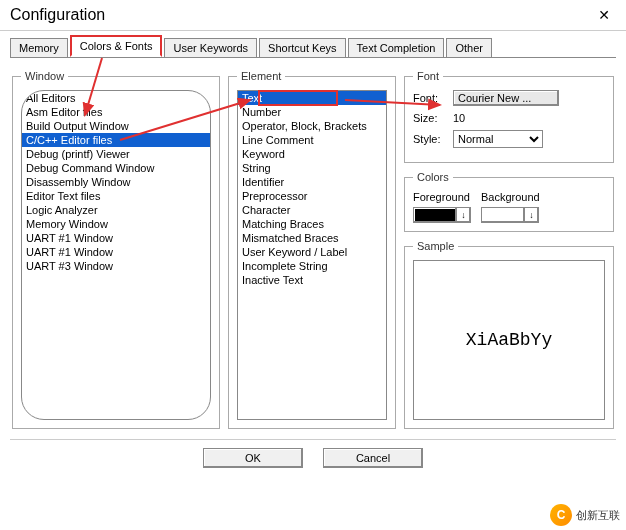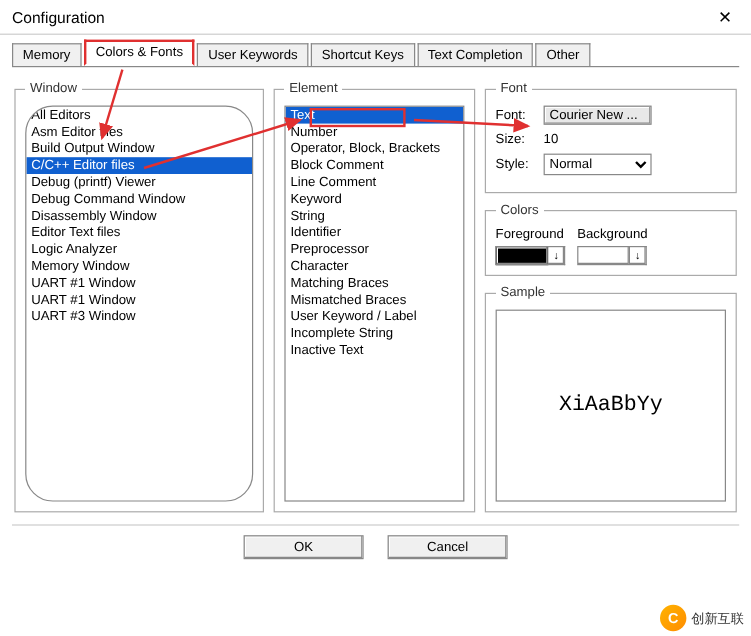--- a/index.html
+++ b/index.html
@@ -1,38 +1,38 @@
 <!DOCTYPE html>
 <html><head>
 <meta charset="utf-8">
 <style>
   * { box-sizing: border-box; font-family: Tahoma, Arial, sans-serif; font-size: 11px; }
   body { margin: 0; background: #fff; width: 626px; height: 530px; overflow: hidden; position: relative; }
   .titlebar { display: flex; align-items: center; justify-content: space-between; padding: 6px 10px; background: #fff; border-bottom: 1px solid #ccc; }
-  .title { font-size: 13px; }
+  .title { font-size: 16px; }
   .close-x { padding: 0 6px; font-size: 14px; cursor: pointer; }
   .tabs-row { display: flex; align-items: flex-end; padding: 4px 10px 0 10px; }
   .tab { border: 1px solid #888; border-bottom: none; padding: 3px 8px; margin-right: 2px; background: #f0f0f0; cursor: pointer; }
   .tab.selected { background: #fff; position: relative; top: 0; border: 2px solid #e03030; border-bottom: 2px solid #fff; }
   .tab-underline { border-top: 1px solid #888; margin: 0 10px; }
   .content { display: flex; padding: 12px 12px 4px 12px; gap: 8px; }
   fieldset { border: 1px solid #aaa; padding: 8px; margin: 0; }
   legend { padding: 0 4px; color: #333; }
   .listbox { border: 1px solid #888; background: #fff; height: 330px; overflow: hidden; }
   .listbox .item { padding: 1px 4px; white-space: nowrap; cursor: default; }
   .listbox .item.sel { background: #1060d0; color: #fff; }
   .listbox.window-list { width: 190px; border-radius: 23px; }
   .listbox.element-list { width: 150px; }
   .window-fs { flex: 0 0 auto; }
   .element-fs { flex: 0 0 auto; }
   .right-col { display: flex; flex-direction: column; gap: 8px; flex: 1; }
   .font-fs { }
   .font-row { display: flex; align-items: center; gap: 6px; margin-bottom: 6px; }
   .font-row .lbl { width: 34px; }
-  .font-btn { border: 1px solid #888; background: #e8e8e8; padding: 1px 4px; width: 90px; text-align: left; cursor: pointer; box-shadow: inset -1px -1px #888, inset 1px 1px #fff; }
+  .font-btn { border: 1px solid #888; background: #e8e8e8; padding: 1px 4px; width: 106px; text-align: left; cursor: pointer; box-shadow: inset -1px -1px #888, inset 1px 1px #fff; }
   .font-val { }
   select { border: 1px solid #888; background: #fff; width: 90px; height: 18px; }
   .colors-fs { }
   .colors-row { display: flex; gap: 10px; }
   .color-col { display: flex; flex-direction: column; align-items: flex-start; gap: 4px; }
   .swatch-wrap { display: flex; align-items: center; }
   .swatch { width: 44px; height: 16px; border: 1px solid #888; box-shadow: inset -1px -1px #888, inset 1px 1px #fff; }
   .swatch.black { background: #000; }
   .swatch.white { background: #fff; }
   .drop-handle { width: 14px; height: 16px; border: 1px solid #888; border-left: none; display: flex; align-items: center; justify-content: center; font-size: 9px; box-shadow: inset -1px -1px #888, inset 1px 1px #fff; cursor: pointer; }
@@ -82,21 +82,20 @@
         <div class="item">UART #3 Window</div>
       </div>
   </fieldset>
 
   <fieldset class="element-fs">
     <legend>Element</legend>
     <div class="listbox element-list" id="element-list">
         <div class="item sel">Text</div>
         <div class="item">Number</div>
         <div class="item">Operator, Block, Brackets</div>
-        <div class="item">Block Comment</div>
         <div class="item">Line Comment</div>
         <div class="item">Keyword</div>
         <div class="item">String</div>
         <div class="item">Identifier</div>
         <div class="item">Preprocessor</div>
         <div class="item">Character</div>
         <div class="item">Matching Braces</div>
         <div class="item">Mismatched Braces</div>
         <div class="item">User Keyword / Label</div>
         <div class="item">Incomplete String</div>

